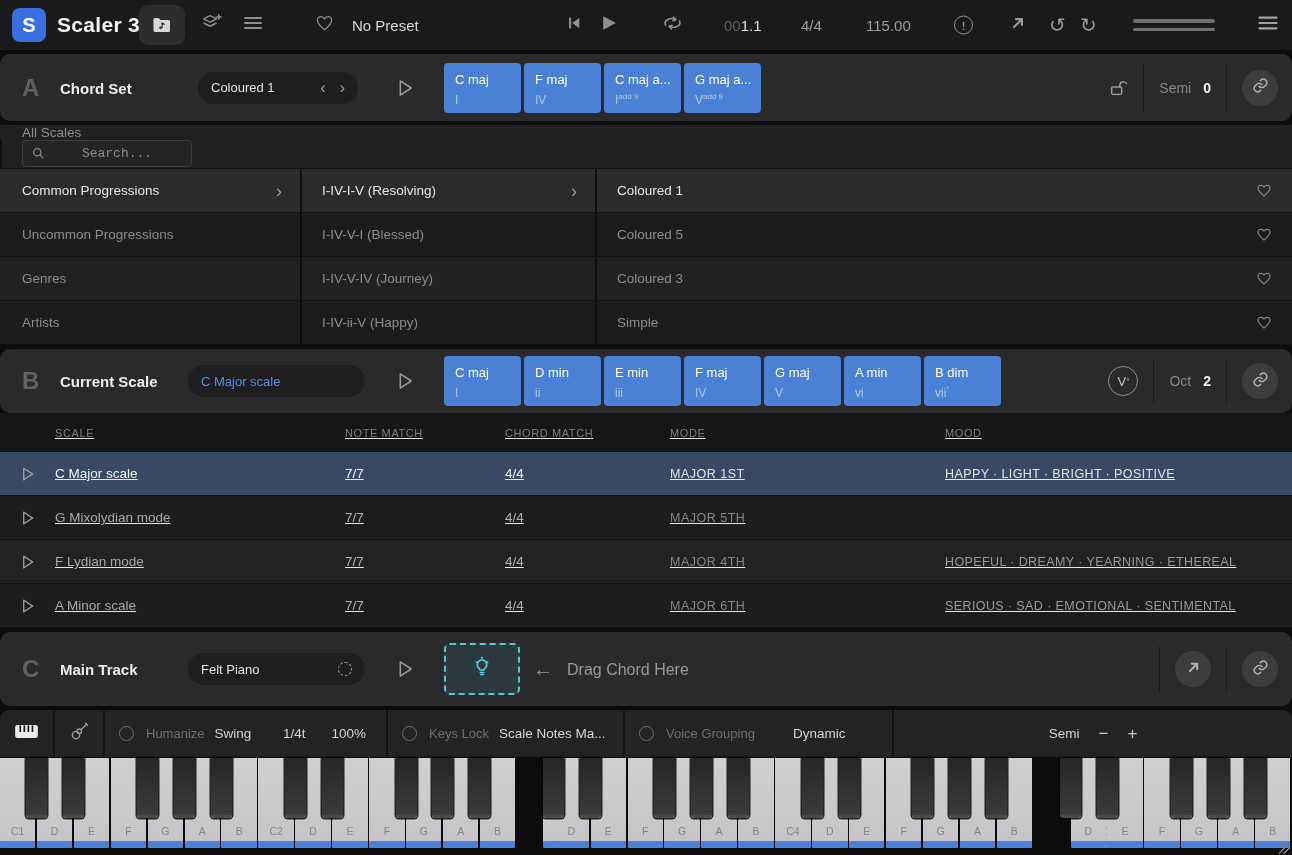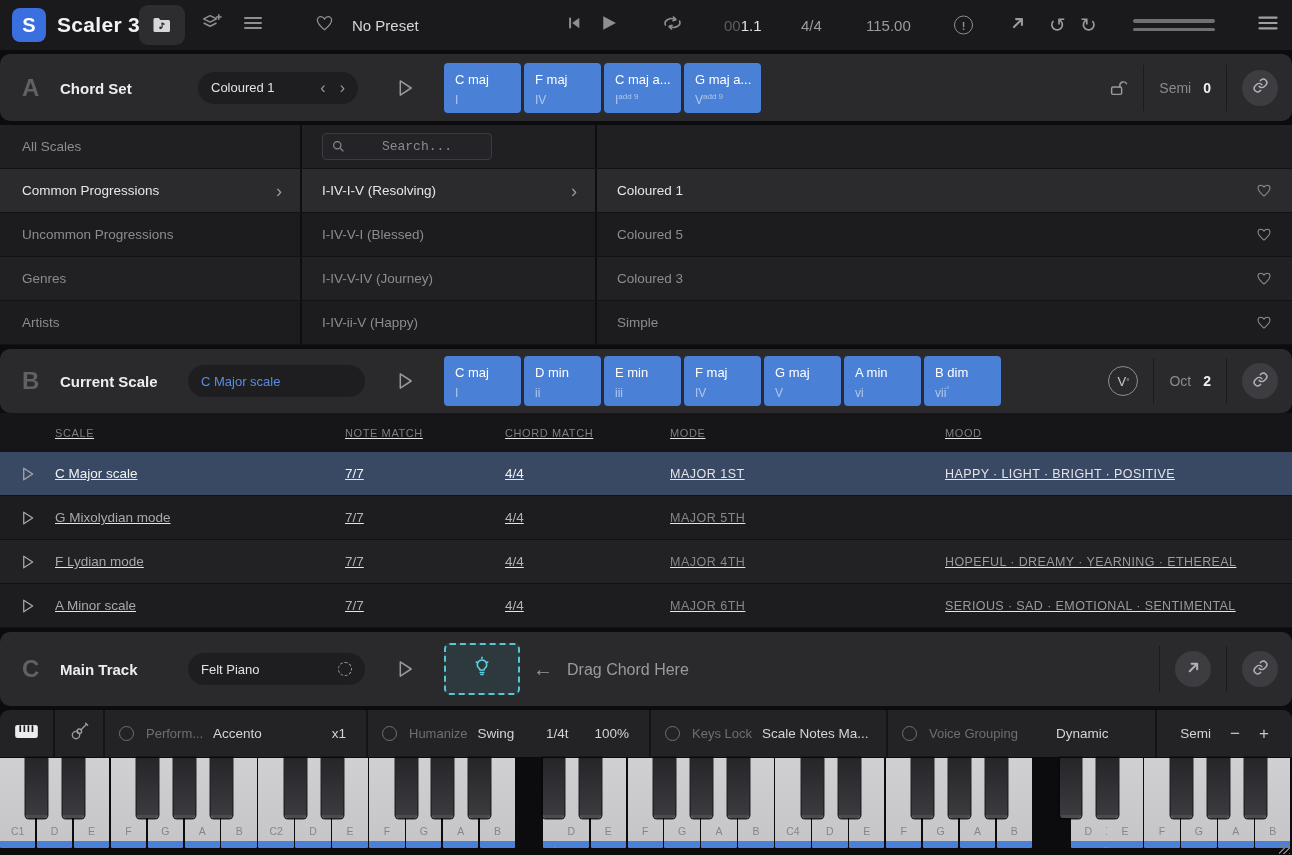--- a/index.html
+++ b/index.html
@@ -71,21 +71,21 @@
   .lock { color:#9a9a9e; }
 
   
   .browser { position:absolute; left:0; top:125px; width:1292px; }
   .b-row { display:flex; height:44px; border-bottom:1px solid #121215; cursor:pointer; }
   .b-row .b-c1 { width:300px; display:flex; align-items:center; padding:0 18px 0 22px; position:relative; }
   .b-row .b-c2 { width:295px; display:flex; align-items:center; padding:0 18px 0 20px;
                  border-left:2px solid #0e0e10; position:relative; }
   .b-row .b-c3 { flex:1; display:flex; align-items:center; padding:0 20px;
                  border-left:2px solid #0e0e10; position:relative; }
-  .b-r1 { background:#202023; } .b-r2 { background:#2b2b2e; }
+  .b-r1 { background:#202023;flex-direction:column; } .b-r2 { background:#2b2b2e; }
   .b-r3 { background:#1c1c1f; } .b-r4 { background:#212124; } .b-r5 { background:#1c1c1f; }
   .b-txt { font-size:13.5px; color:#8c8c90; }
   .sel-txt { color:#e6e6e8; }
   .row-chev { margin-left:auto; font-size:18px; color:#9a9a9e; line-height:1; }
   .row-heart { margin-left:auto; color:#8a8a8e; display:flex; }
   .searchbox { width:170px; height:27px; background:#242428; border:1px solid #3c3c40;
                border-radius:4px; display:flex; align-items:center; padding:0 9px; gap:7px; }
   .searchbox .s-ic { color:#8a8a8e; display:flex; }
   .searchbox input { flex:1; background:transparent; border:0; outline:none; color:#cfcfd2;
                      font-size:13px; font-family:Liberation Mono, monospace; width:100%;text-align:center; }
@@ -538,28 +538,20 @@
     <div class="tcell icon tc-guitar">
       <span>
         <svg viewBox="0 0 24 24" width="21" height="21" fill="none" stroke="currentColor" stroke-width="1.6" stroke-linecap="round">
             <circle cx="8" cy="16" r="4.2"></circle>
             <circle cx="11.8" cy="11.8" r="2.6"></circle>
             <path d="M13.7 9.9 L20 3.6"></path>
             <path d="M19 2.6 l2.3 2.3"></path>
           </svg>
       </span>
     </div>
-    <div class="tcell tc-perform">
-      <span class="toggle"></span>
-      <span class="t-lbl">Perform...</span>
-      <span class="t-val">Accento</span>
-      <span class="t-end">
-          <span>x1</span>
-        </span>
-    </div>
     <div class="tcell tc-human">
       <span class="toggle"></span>
       <span class="t-lbl">Humanize</span>
       <span class="t-val">Swing</span>
       <span class="t-end">
           <span>1/4t</span>
           <span>100%</span>
         </span>
     </div>
     <div class="tcell tc-keys">

